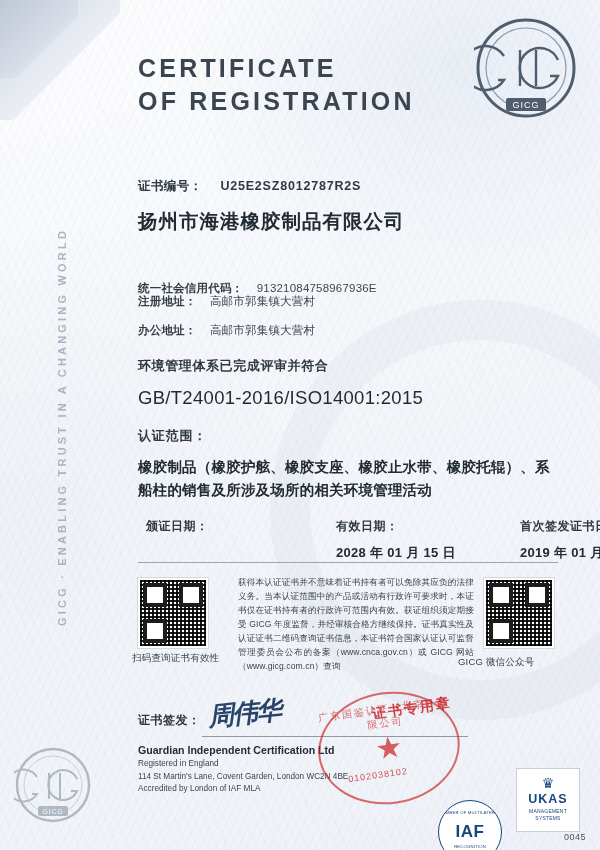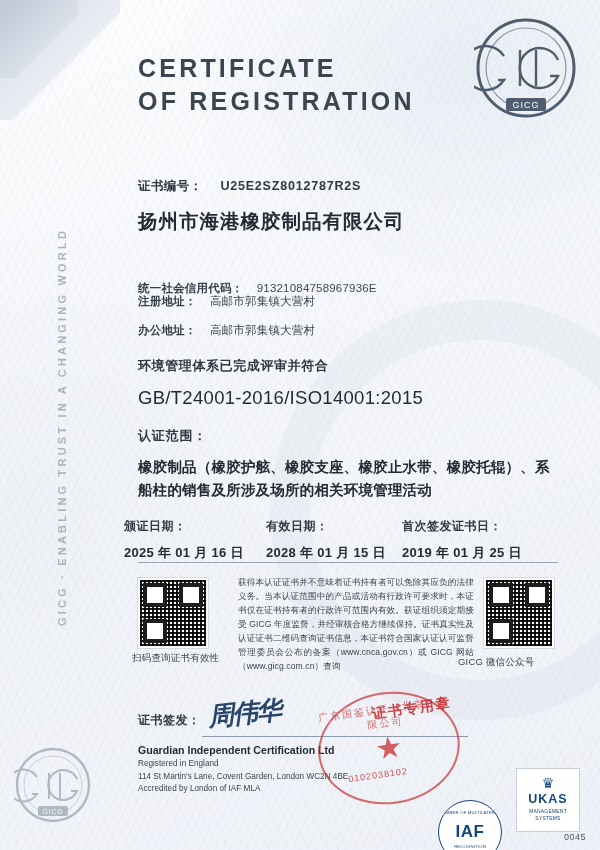--- a/index.html
+++ b/index.html
@@ -151,24 +151,25 @@
     font-size: 14.5px;
     font-weight: bold;
     color: #222b33;
     line-height: 1.6;
     letter-spacing: 0.2px;
   }
 
   
   .dates {
     position: absolute;
-    left: 124px;
+    left: 146px;
     top: 518px;
     width: 420px;
     display: flex;
+    gap: 48px;
   }
   .date-col { flex: 0 0 auto; }
   .date-col.c1 { width: 142px; }
   .date-col.c2 { width: 136px; }
   .date-col.c3 { width: 142px; }
   .date-head {
     font-size: 12px;
     font-weight: bold;
     color: #2f3942;
     letter-spacing: 0.5px;
@@ -487,21 +488,20 @@
 
   <div class="statement">环境管理体系已完成评审并符合</div>
   <div class="standard">GB/T24001-2016/ISO14001:2015</div>
 
   <div class="scope-label">认证范围：</div>
   <div class="scope-text">橡胶制品（橡胶护舷、橡胶支座、橡胶止水带、橡胶托辊）、系船柱的销售及所涉及场所的相关环境管理活动</div>
 
   <div class="dates">
     <div class="date-col c1">
       <div class="date-head">颁证日期：</div>
-      <div class="date-val">2025 年 01 月 16 日</div>
     </div>
     <div class="date-col c2">
       <div class="date-head">有效日期：</div>
       <div class="date-val">2028 年 01 月 15 日</div>
     </div>
     <div class="date-col c3">
       <div class="date-head">首次签发证书日：</div>
       <div class="date-val">2019 年 01 月 25 日</div>
     </div>
   </div>

